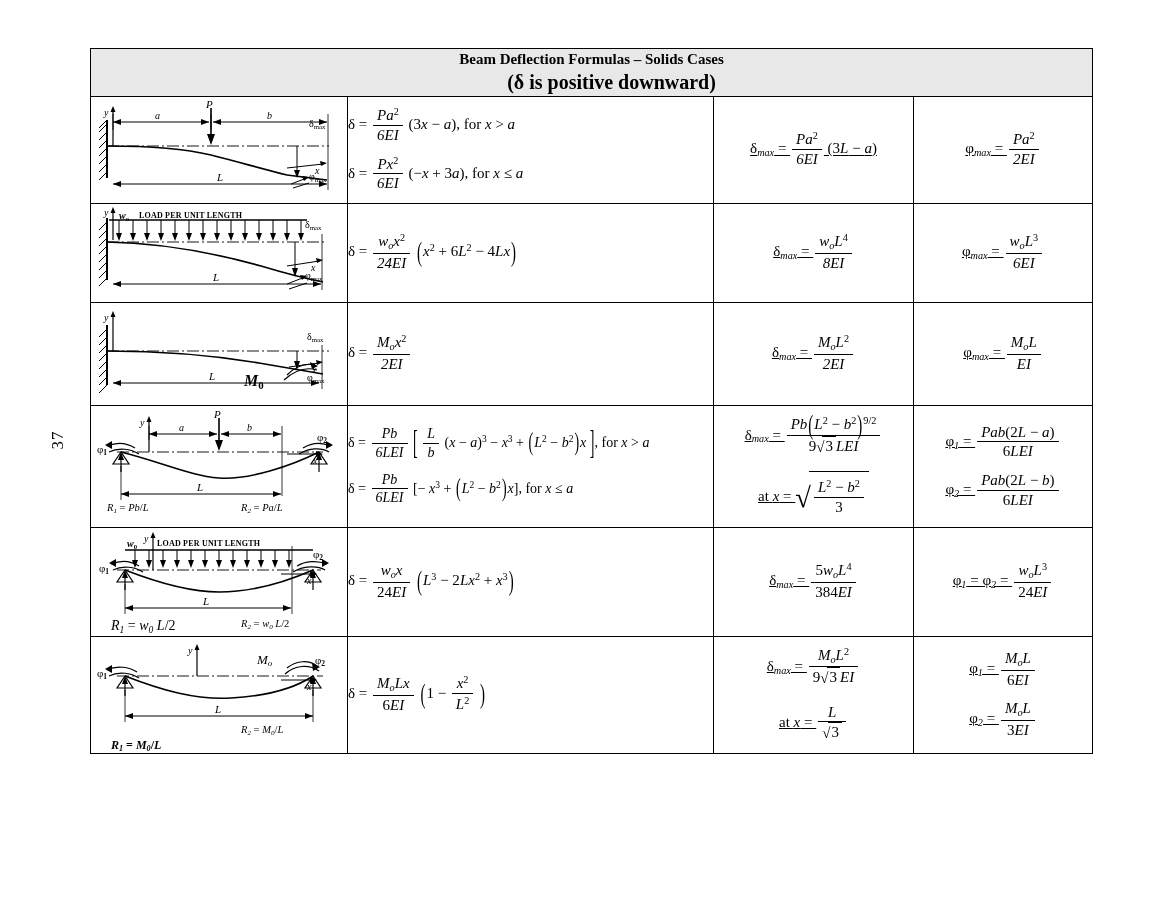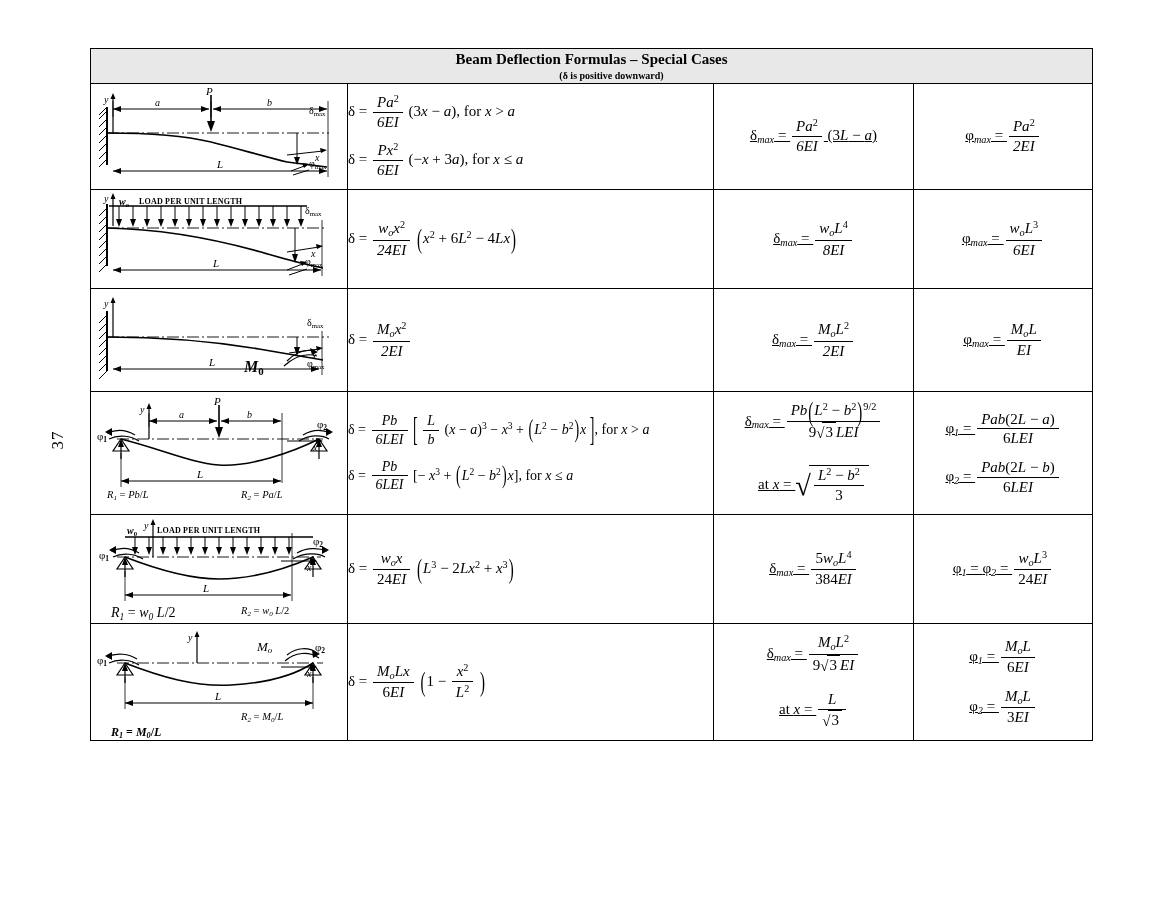--- a/index.html
+++ b/index.html
@@ -50,21 +50,21 @@
   .hdr {
     background: #e8e8e8;
     text-align: center;
     font-weight: bold;
     font-size: 15px;
     padding: 7px 0 9px 0;
     line-height: 1.35;
   }
   .hdr .sub {
     font-weight: bold;
-    font-size: 10px;
+    font-size: 20px;
     padding-left: 40px;
   }
   col.c1 { width: 257px; }
   col.c2 { width: 366px; }
   col.c3 { width: 200px; }
   col.c4 { width: 179px; }
   .figbox { position: relative; width: 255px; }
   .eqcell {
     padding: 8px 10px 8px 14px;
     font-size: 15px;
@@ -130,21 +130,21 @@
       <colgroup>
         <col class="c1">
           <col class="c2">
           <col class="c3">
           <col class="c4">
       </colgroup>
       <tbody>
 
       <tr>
         <td class="hdr" colspan="4">
-          <div>Beam Deflection Formulas – Special Cases</div>
+          <div>Beam Deflection Formulas – Solids Cases</div>
           <div class="sub">(δ is positive downward)</div>
         </td>
       </tr>
 
       <tr>
         <td>
           <div class="figbox">
             <svg class="fig" width="255" height="100" viewBox="0 0 255 100">
 
               <line x1="16" y1="20" x2="16" y2="78" stroke="#000" stroke-width="2"></line>
@@ -499,21 +499,21 @@
         <td class="eqcell-c">
           <div class="eq center">
             <span class="mu">δ</span><span class="sub2">max</span> =
             <span class="frac">
               <span class="num"><span class="mi">Pb</span><span class="big-paren">(</span><span class="mi">L</span><span class="sup2">2</span> − <span class="mi">b</span><span class="sup2">2</span><span class="big-paren">)</span><span class="sup2">9/2</span></span>
               <span class="den">9<span class="radic">√</span><span class="radicand">3</span><span class="mi">LEI</span></span>
             </span>
           </div>
           <div class="eq center" style="margin-top:14px;">
             at <span class="mi">x</span> =
-            <span class="radic" style="font-size:1.9em; line-height:0.6;">√</span><span class="radicand" style="padding-top:0;margin-top:7px;">
+            <span class="radic" style="font-size:1.9em; line-height:0.6;">√</span><span class="radicand" style="padding-top:6px;">
               <span class="frac"><span class="num"><span class="mi">L</span><span class="sup2">2</span> − <span class="mi">b</span><span class="sup2">2</span></span><span class="den">3</span></span>
             </span>
           </div>
         </td>
         <td class="eqcell-c">
           <div class="eq center">
             <span class="phi">φ</span><span class="sub2">1</span> =
             <span class="frac"><span class="num"><span class="mi">Pab</span>(2<span class="mi">L</span> − <span class="mi">a</span>)</span><span class="den">6<span class="mi">LEI</span></span></span>
           </div>
           <div class="eq center">

